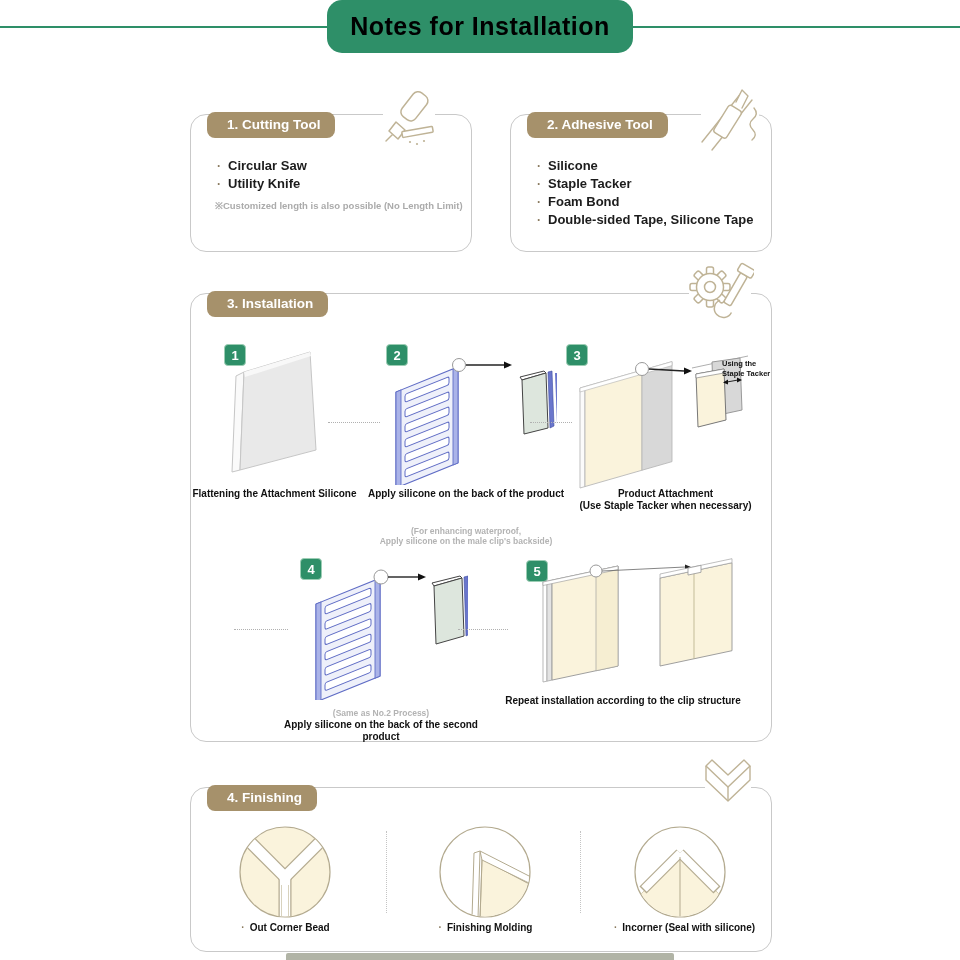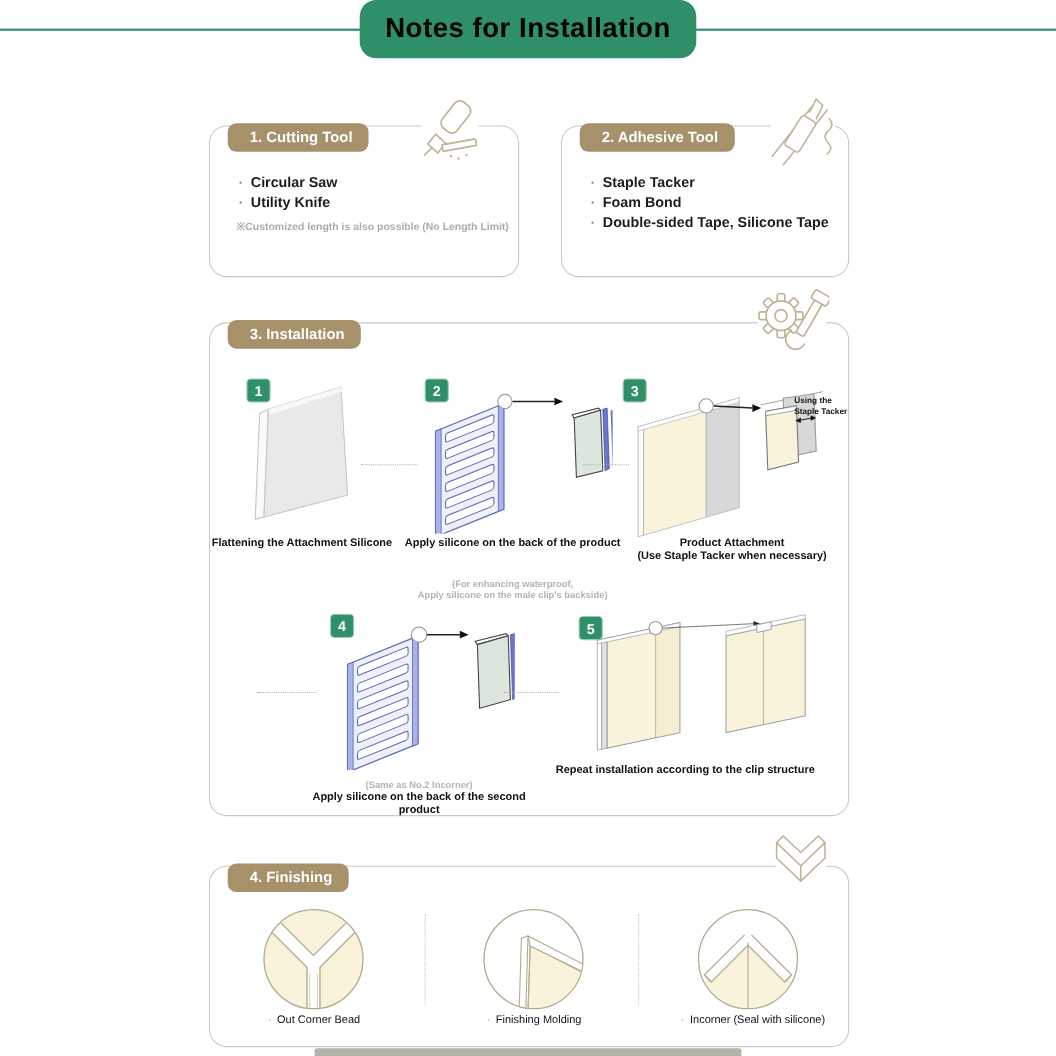--- a/index.html
+++ b/index.html
@@ -58,21 +58,21 @@
   #cap4{left:266px;top:695px;width:230px;margin-top:24px;} #sub4{left:266px;top:708px;width:230px;}
   #cap5{left:498px;top:695px;width:250px;}
   .annot{position:absolute;left:722px;top:359px;width:52px;font-size:7.5px;
          font-weight:bold;color:#111;line-height:9.5px;}
 
   
   .fin-art{position:absolute;top:823px;}
   #fc1{left:235px;} #fc2{left:435px;} #fc3{left:630px;}
   .dot-v{position:absolute;top:831px;width:0;height:82px;border-left:1px dotted #c4c4c4;}
   #dv1{left:386px;} #dv2{left:580px;}
-  .fin-cap{position:absolute;top:922px;font-size:10px;font-weight:normal;color:#111;
+  .fin-cap{position:absolute;top:922px;font-size:10px;font-weight:bold;color:#111;
            text-align:center;white-space:nowrap;}
   .fin-cap .dot{color:#8a7a5e;margin-right:5px;font-size:10px;}
   #f1{left:198px;width:175px;} #f2{left:398px;width:175px;} #f3{left:592px;width:185px;}
 
   #bottom-bar{position:absolute;left:286px;top:953px;width:388px;height:7px;
               background:#b1b4a6;border-radius:2px 2px 0 0;}
 </style>
 </head>
 <body>
 
@@ -88,20 +88,21 @@
     <div class="tool-list">
       <div class="tool-item"><span class="dot">·</span><span>Circular Saw</span></div>
       <div class="tool-item"><span class="dot">·</span><span>Utility Knife</span></div>
     </div>
     <div class="note">※Customized length is also possible (No Length Limit)</div>
   </div>
 
   <div class="panel-box" id="box-adhesive">
     <div class="sec-label">2. Adhesive Tool</div>
     <div class="tool-list">
+      <div class="tool-item"><span class="dot">·</span><span>Silicone</span></div>
       <div class="tool-item"><span class="dot">·</span><span>Staple Tacker</span></div>
       <div class="tool-item"><span class="dot">·</span><span>Foam Bond</span></div>
       <div class="tool-item"><span class="dot">·</span><span>Double-sided Tape, Silicone Tape</span></div>
     </div>
   </div>
 
   <svg class="corner-icon" id="icon-knife" width="58" height="58" viewBox="0 0 58 58">
     <rect x="3" y="3" width="52" height="52" fill="#fff"></rect>
     <g stroke="#bfb396" fill="#fff" stroke-width="1.5" stroke-linejoin="round" stroke-linecap="round">
       <rect x="26" y="1" width="17" height="30" rx="6" transform="rotate(38 34 16)"></rect>
@@ -264,21 +265,21 @@
   <div class="cap" id="cap2">Apply silicone on the back of the product</div>
   <div class="sub" id="sub2">
     <div>(For enhancing waterproof,</div>
     <div>Apply silicone on the male clip's backside)</div>
   </div>
   <div class="cap" id="cap3">
     <div>Product Attachment</div>
     <div>(Use Staple Tacker when necessary)</div>
   </div>
   <div class="cap" id="cap4">Apply silicone on the back of the second product</div>
-  <div class="sub" id="sub4">(Same as No.2 Incorner)</div>
+  <div class="sub" id="sub4">(Same as No.2 Process)</div>
   <div class="cap" id="cap5">Repeat installation according to the clip structure</div>
 
   <div class="panel-box" id="box-finish">
     <div class="sec-label">4. Finishing</div>
   </div>
 
   <svg class="corner-icon" id="icon-molding" width="52" height="58" viewBox="0 0 52 58">
     <rect x="3" y="3" width="46" height="52" fill="#fff"></rect>
     <g stroke="#bfb396" stroke-width="1.4" fill="#fff" stroke-linejoin="round">
       <polygon points="10,4 26,19 42,4 48,10 26,31 4,10"></polygon>

